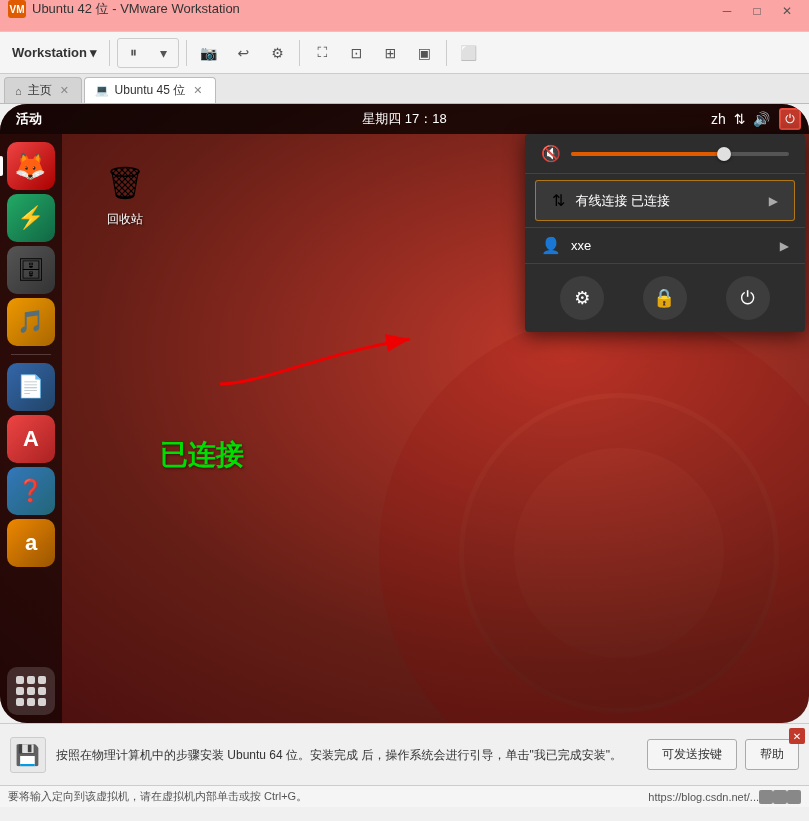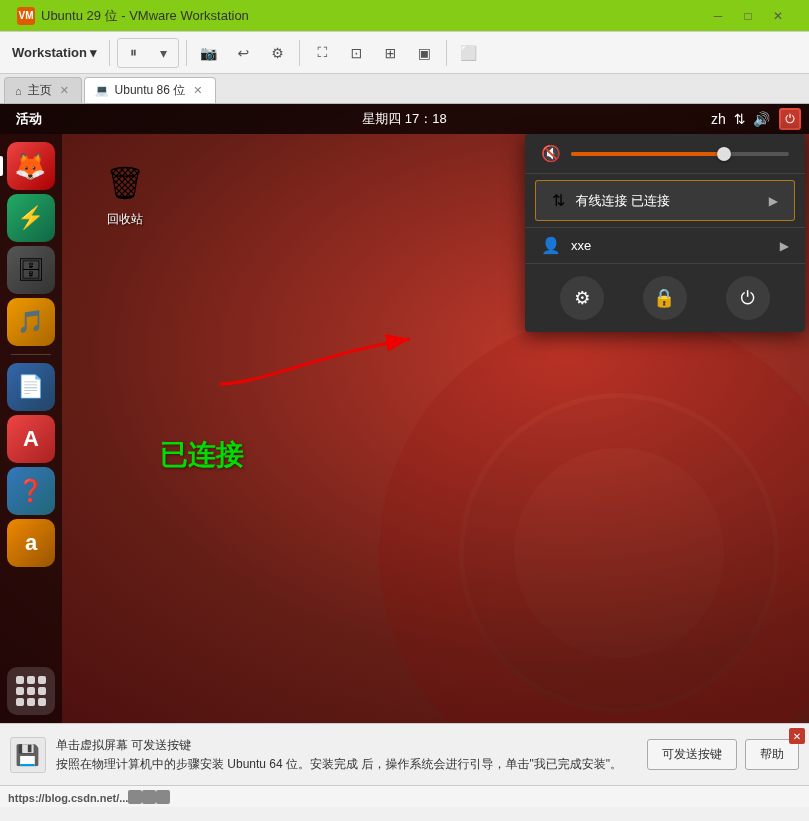--- a/index.html
+++ b/index.html
@@ -1,25 +1,25 @@
 <!DOCTYPE html>
 <html><head>
   <meta charset="utf-8">
   <style>
     * { margin: 0; padding: 0; box-sizing: border-box; }
     body { width: 809px; height: 821px; overflow: hidden; font-family: 'Segoe UI', Arial, sans-serif; background: #f0f0f0; }
 
     
     .title-bar {
       height: 32px;
-      background: #84cc16;
-      display: flex;
-      align-items: center;
+      background: #fca5a5;
+      display: flex;
+      align-items: flex-start;
       justify-content: space-between;
-      padding: 0 17px;
+      padding: 0 8px;
       border-bottom: 1px solid #ccc;
       user-select: none;
     }
     .title-bar-left {
       display: flex;
       align-items: center;
       gap: 6px;
       font-size: 13px;
       color: #333;
     }
@@ -107,20 +107,21 @@
       overflow: hidden;
     }
 
     
     .ubuntu-desktop {
       position: absolute;
       top: 0; left: 0;
       width: 100%; height: 100%;
       background: radial-gradient(ellipse at 70% 40%, #c0392b 0%, #922b21 30%, #641e16 60%, #4a0e0e 100%);
       overflow: hidden;
+      border-radius: 27px;
     }
 
     
     .ubuntu-swirl {
       position: absolute;
       bottom: -80px; right: -60px;
       width: 500px; height: 500px;
       opacity: 0.3;
     }
 
@@ -364,35 +365,35 @@
       background: #f5f5f5;
       border-top: 1px solid #ccc;
       display: flex;
       align-items: center;
       justify-content: space-between;
       padding: 0 8px;
       font-size: 11px;
       color: #555;
     }
     .status-right {
-      display: flex; align-items: flex-end; gap: 0; font-weight: bold;
+      display: flex; align-items: center; gap: 0;
     }
     .status-icon {
       width: 14px; height: 14px;
       background: #888;
       border-radius: 2px;
     }
   </style>
 </head>
 <body>
 
 <div class="title-bar">
   <div class="title-bar-left">
     <div class="title-bar-icon">VM</div>
-    <span>Ubuntu 29 位 - VMware Workstation</span>
+    <span>Ubuntu 42 位 - VMware Workstation</span>
   </div>
   <div class="title-bar-controls">
     <button class="title-btn">─</button>
     <button class="title-btn">□</button>
     <button class="title-btn close">✕</button>
   </div>
 </div>
 
 <div class="toolbar">
   <div class="toolbar-label">
@@ -418,21 +419,21 @@
 </div>
 
 <div class="tabs-bar">
   <div class="tab">
     <span class="tab-icon">⌂</span>
     <span>主页</span>
     <span class="tab-close">✕</span>
   </div>
   <div class="tab active">
     <span class="tab-icon">💻</span>
-    <span>Ubuntu 86 位</span>
+    <span>Ubuntu 45 位</span>
     <span class="tab-close">✕</span>
   </div>
 </div>
 
 <div class="vm-area">
   <div class="ubuntu-desktop">
 
     <svg class="ubuntu-swirl" viewBox="0 0 500 500">
       <circle cx="250" cy="250" r="200" fill="none" stroke="#8B0000" stroke-width="80" opacity="0.4"></circle>
       <circle cx="250" cy="250" r="130" fill="none" stroke="#6B0000" stroke-width="50" opacity="0.3"></circle>
@@ -543,30 +544,30 @@
         <button class="action-btn">⏻</button>
       </div>
     </div>
 
   </div>
 </div>
 
 <div class="notification-bar">
   <div class="notif-icon">💾</div>
   <div class="notif-text-area">
-    <div class="notif-main-text">单击虚拟屏幕 可发送按键</div>
     <div class="notif-sub-text">按照在物理计算机中的步骤安装 Ubuntu 64 位。安装完成 后，操作系统会进行引导，单击"我已完成安装"。</div>
   </div>
   <div class="notif-buttons">
     <button class="notif-btn">可发送按键</button>
     <button class="notif-btn">帮助</button>
   </div>
   <button class="notif-close">✕</button>
 </div>
 
 <div class="status-bar">
+  <span>要将输入定向到该虚拟机，请在虚拟机内部单击或按 Ctrl+G。</span>
   <div class="status-right">
     <span>https://blog.csdn.net/...</span>
     <div class="status-icon"></div>
     <div class="status-icon"></div>
     <div class="status-icon"></div>
   </div>
 </div>
 
 </body></html>

